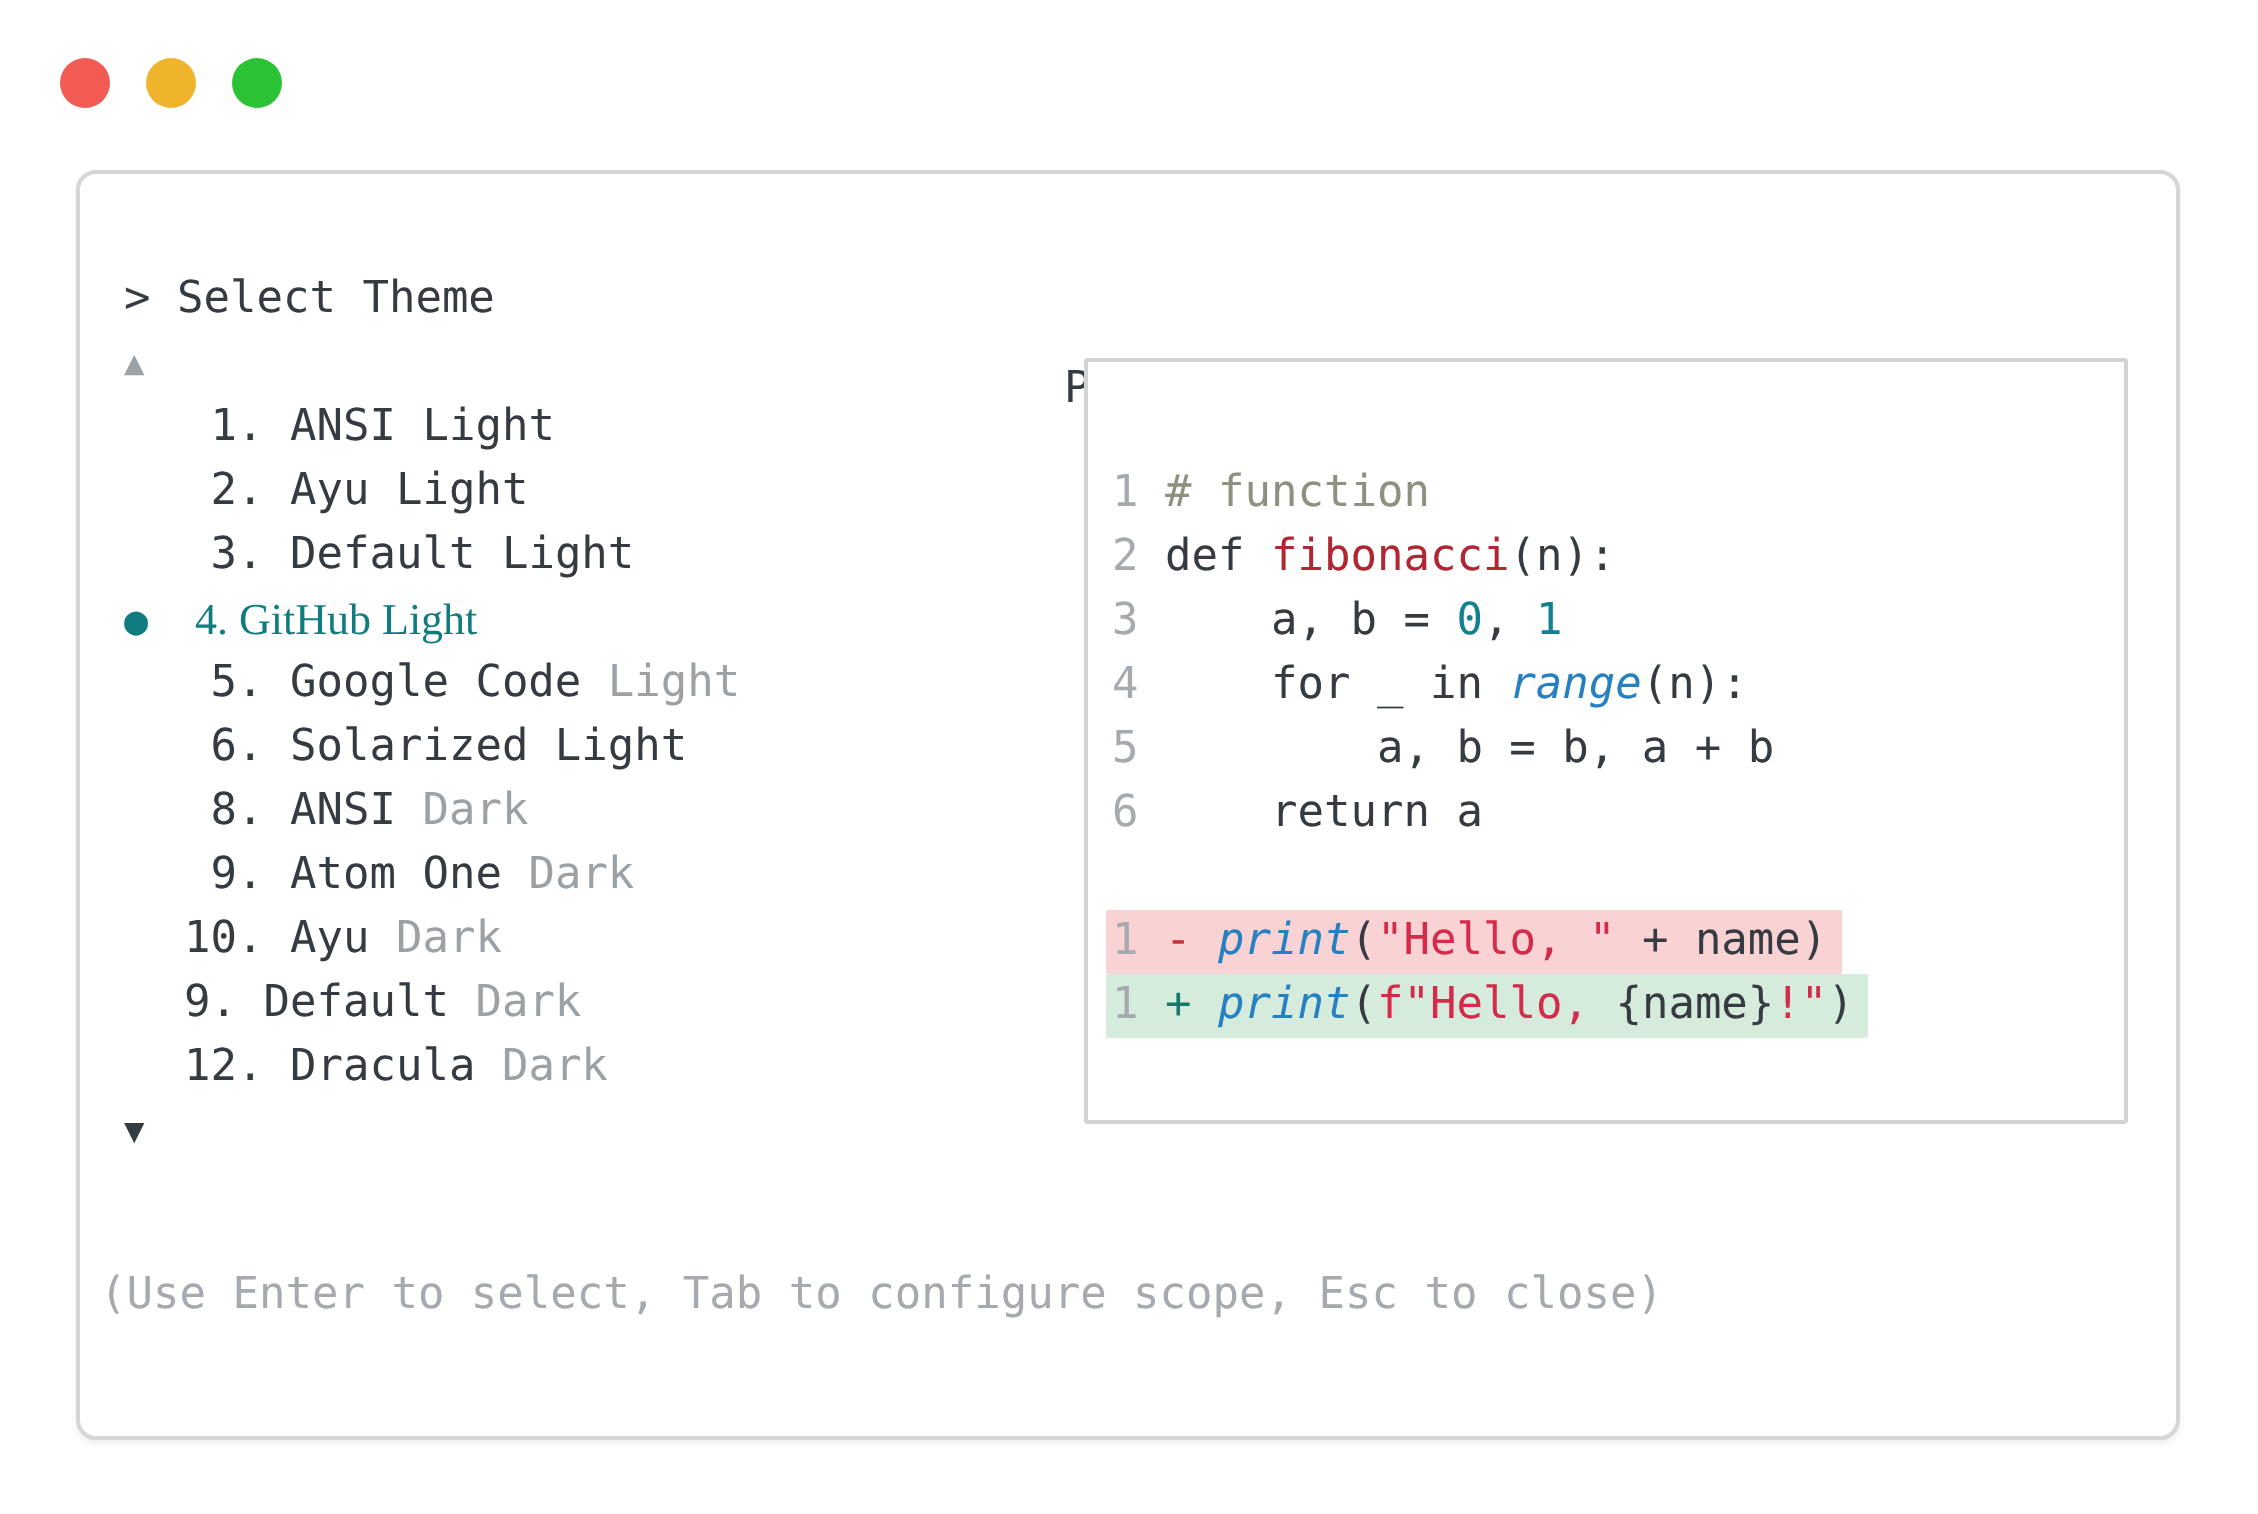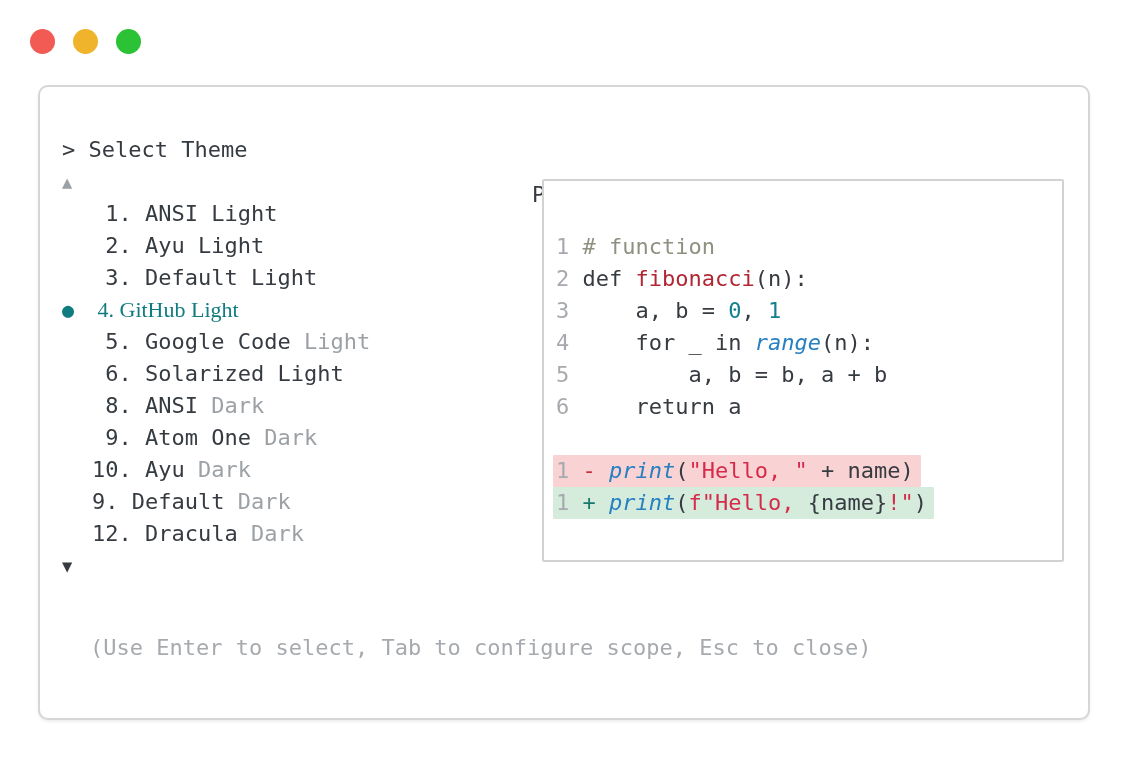--- a/index.html
+++ b/index.html
@@ -25,21 +25,21 @@
   .scroll-ind{height:32px;line-height:32px;font-size:17px;}
   .scroll-up{color:var(--muted);}
   .scroll-down{color:var(--ink);}
   .row{display:flex;height:32px;line-height:32px;font-size:22px;}
   .marker{width:30px;color:var(--accent);font-size:20px;}
   .label{white-space:pre;color:var(--ink);text-align:right;}
   .label .muted{color:var(--muted);}
   .label.selected, .label.selected span{color:var(--accent);font-family:Liberation Serif, serif;}
   .hint{
     position:absolute;left:10px;top:545px;
-    font-size:22px;line-height:32px;color:var(--gray);white-space:pre;margin-left:40px;
+    font-size:22px;line-height:32px;color:var(--gray);white-space:pre;
   }
   
   .preview-title{position:absolute;left:492px;top:47px;height:32px;line-height:32px;font-size:22px;color:var(--ink);margin-top:45px;}
   .preview-box{
     position:absolute;left:502px;top:92px;width:522px;height:383px;
     box-sizing:border-box;border:2px solid var(--border2);background:#fff;border-radius:2px;
   }
   .code{padding:50px 0 8px 12px;}
   .cl{height:32px;line-height:32px;font-size:22px;white-space:pre;}
   .hl{display:inline-block;height:32px;padding:0 7px 0 3px;margin-left:-3px;border-radius:1px;}

